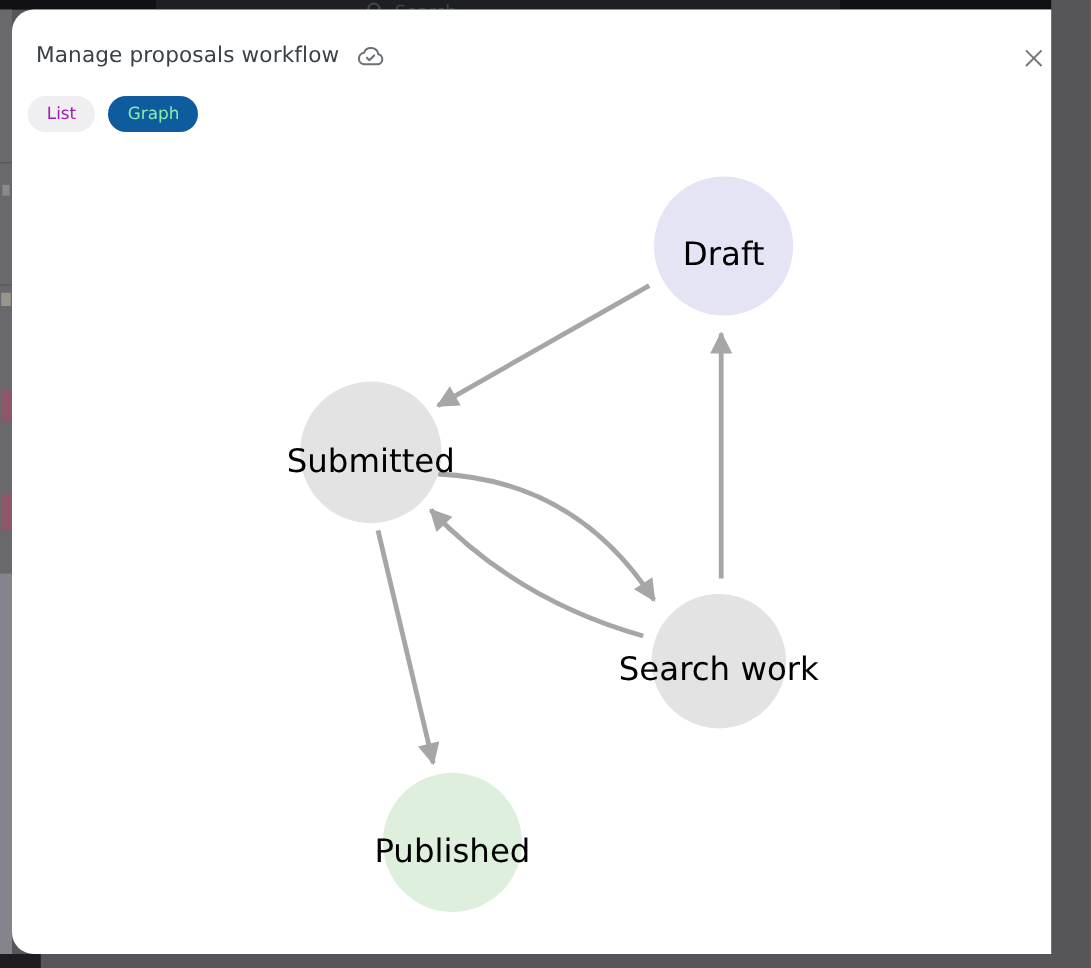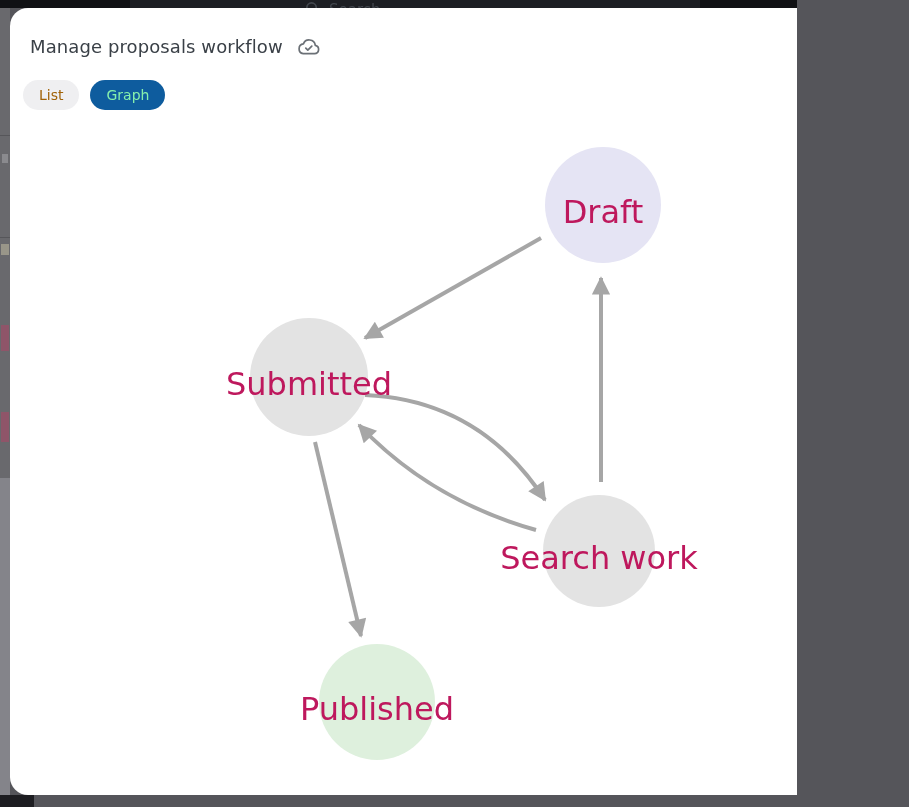--- a/index.html
+++ b/index.html
@@ -1,40 +1,40 @@
 <!DOCTYPE html>
 <html><head>
 <meta charset="utf-8">
 <style>
   html,body{margin:0;padding:0;background:#55555a;}
-  #stage{position:relative;width:797px;height:807px;overflow:hidden;
+  #stage{position:relative;width:876px;height:807px;overflow:hidden;
          font-family:"DejaVu Sans","Liberation Sans",sans-serif;background:#55555a;}
 
   
   .topbar{position:absolute;left:0;top:0;width:909px;height:8px;background:#101114;overflow:hidden;}
   .topbar-inner{position:absolute;left:130px;top:0;width:570px;height:8px;background:#1d1f24;}
   .search-frag{position:absolute;left:305px;top:1px;color:#42474e;font-size:15px;display:flex;gap:9px;align-items:flex-start;}
   .edge-strip{position:absolute;background:#69696d;}
   .strip-mark{position:absolute;}
   .scrim-bottom{position:absolute;left:0;top:795px;width:909px;height:12px;background:#55555a;}
 
   
   .modal{position:absolute;left:10px;top:8px;width:883px;height:787px;background:#ffffff;
          border-radius:18px;}
   .modal-title-row{position:absolute;left:20px;top:28px;display:flex;align-items:center;gap:13px;}
   .modal-title{font-size:18px;color:#3a4047;letter-spacing:.1px;}
   .close-btn{position:absolute;right:20px;top:28px;width:24px;height:24px;border:none;background:none;
              cursor:pointer;display:flex;align-items:center;justify-content:center;padding:0;}
   .tabs{position:absolute;left:13px;top:72px;display:flex;gap:11px;}
   .pill{height:30px;border:none;border-radius:15px;padding:0 16px;font-size:14px;cursor:pointer;
-        background:#efeff1;color:#a16207;font-family:inherit;display:flex;align-items:center;}
+        background:#efeff1;color:#a21caf;font-family:inherit;display:flex;align-items:center;}
   .pill.active{background:#0e5c9e;color:#86efac;}
   .edges-svg{position:absolute;left:0;top:0;pointer-events:none;}
   .gnode{position:absolute;border-radius:50%;display:flex;align-items:center;justify-content:center;cursor:grab;}
-  .gnode .nlabel{font-size:32px;color:#be185d;white-space:nowrap;line-height:1;margin-top:14px;}
+  .gnode .nlabel{font-size:27px;color:#000000;white-space:nowrap;line-height:1;margin-top:14px;}
 </style>
 </head>
 <body>
 
 <div id="stage">
 
   <div class="topbar">
     <div class="topbar-inner"></div>
     <div class="search-frag">
       <svg width="15" height="15" viewBox="0 0 16 16">

